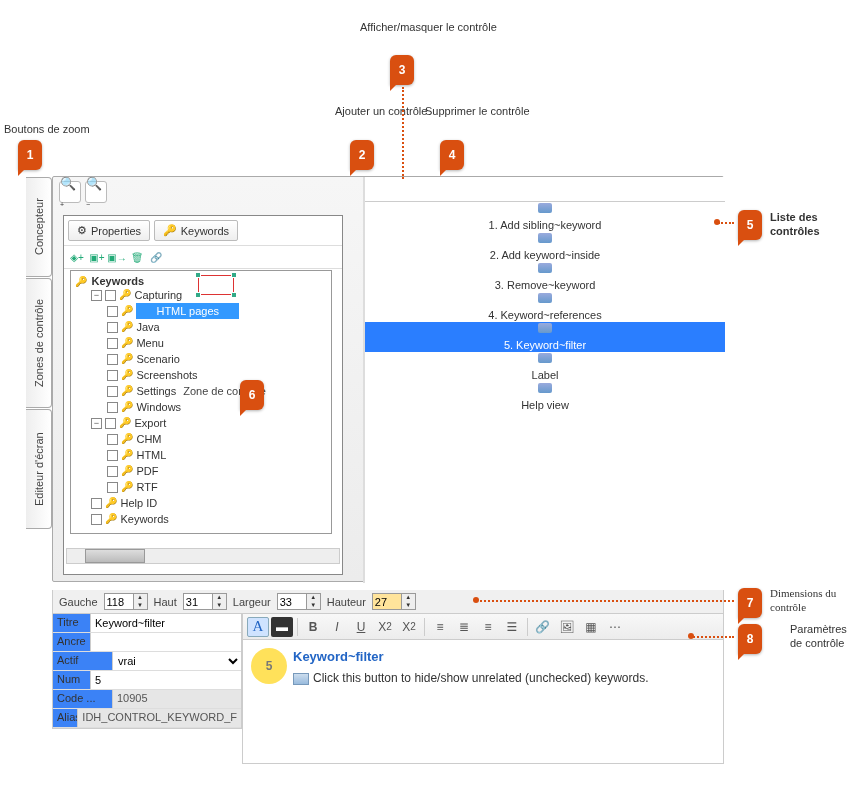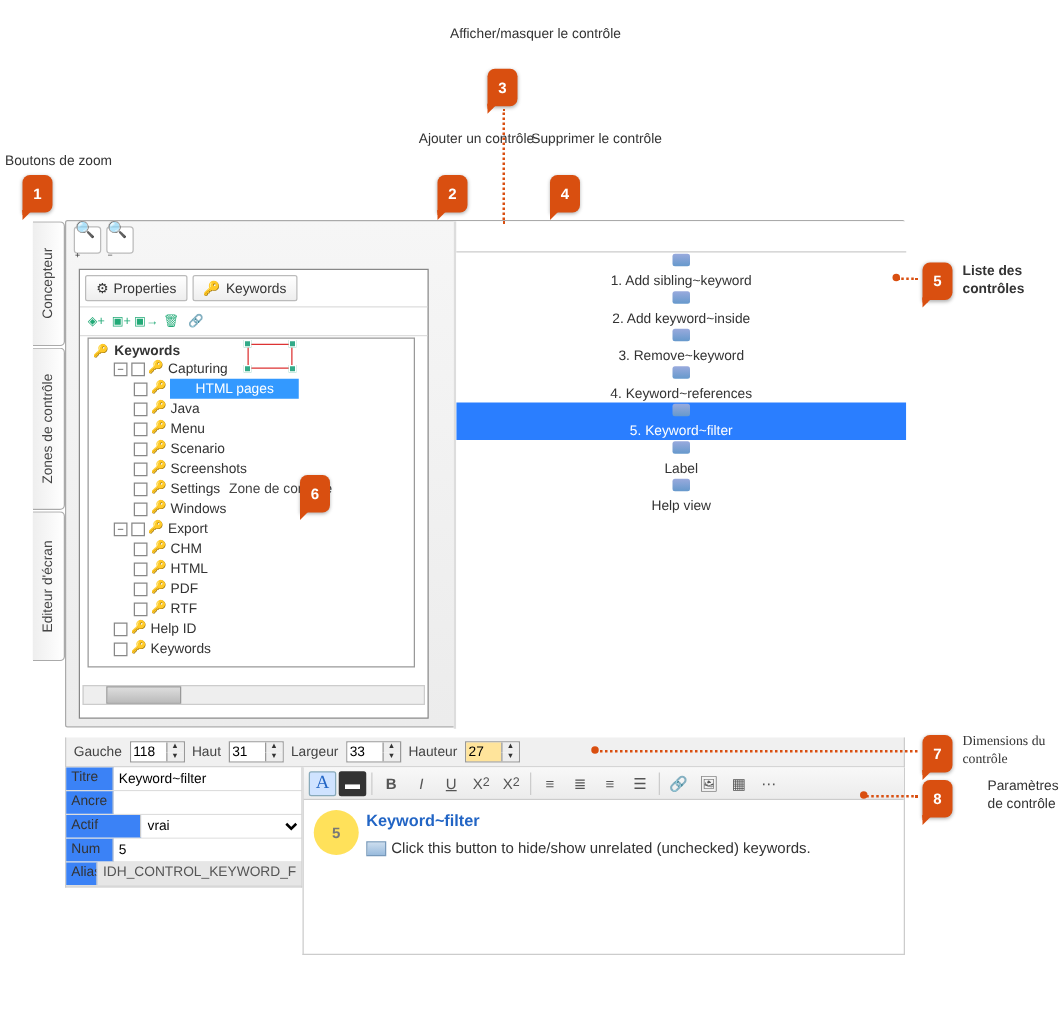--- a/index.html
+++ b/index.html
@@ -364,20 +364,24 @@
     </div>
   <div class="prop-row">
       <div class="lab">Actif</div>
       <select><option>vrai</option></select>
     </div>
   <div class="prop-row">
       <div class="lab">Num</div>
       <input value="5" style="">
     </div>
   <div class="prop-row ro">
+      <div class="lab">Code ...</div>
+      <div class="val">10905</div>
+    </div>
+  <div class="prop-row ro">
       <div class="lab">Alias</div>
       <div class="val">IDH_CONTROL_KEYWORD_F</div>
     </div>
 </div>
 
 <div class="rte">
   <div class="rte-toolbar">
     <div class="rte-btn on" style="color:#2265c5;font-family:serif;font-size:15px;">A</div>
     <div class="rte-btn" style="background:#333;color:#fff;font-weight:bold;">▬</div>
     <div class="rte-sep"></div>

